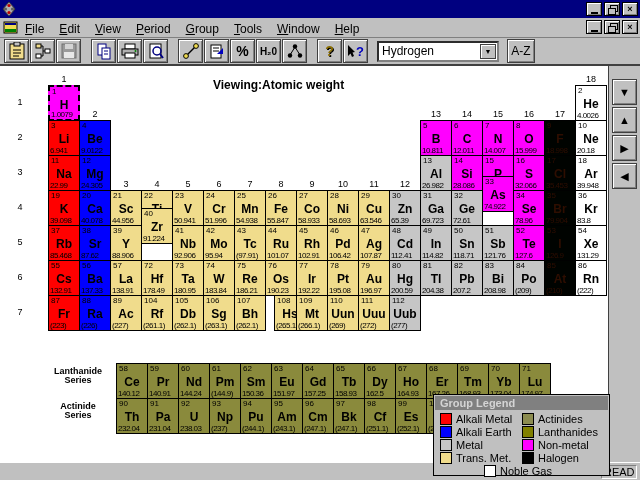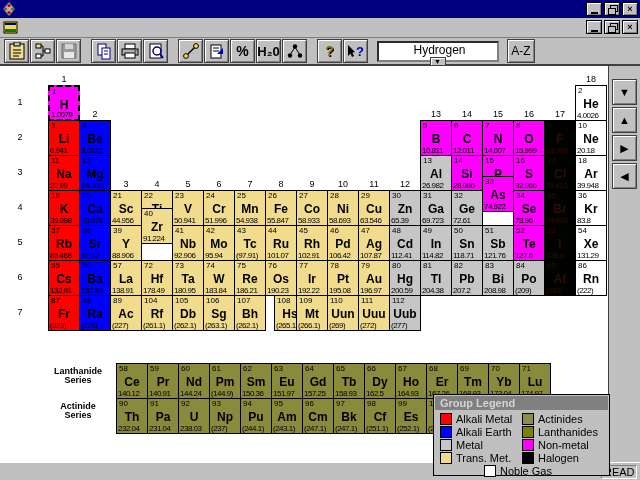--- a/index.html
+++ b/index.html
@@ -26,21 +26,21 @@
   #menu-items{margin-left:6px;}
   
   .toolbar{position:absolute;left:0;top:38px;width:640px;height:28px;background:#C0C0C0;
            display:flex;align-items:center;padding-left:4px;border-bottom:2px solid #404040;}
   .tbtn{width:25px;height:24px;background:#C0C0C0;border:1px solid #404040;
         box-shadow:inset 1px 1px 0 #fff, inset -1px -1px 0 #808080;
         display:flex;align-items:center;justify-content:center;margin-right:1px;
         font-size:12px;font-weight:bold;color:#000;}
   .tsep{width:9px;height:24px;}
   .combo{width:122px;height:21px;background:#fff;border:2px inset #808080;display:flex;align-items:center;
-         margin-left:8px;position:relative;flex-direction:column;}
+         margin-left:8px;position:relative;}
   .combo .cval{font-size:12px;margin-left:3px;flex:1;}
   .combo .cbtn{width:16px;height:15px;background:#C0C0C0;border:1px solid #404040;
         box-shadow:inset 1px 1px 0 #fff;display:flex;align-items:center;justify-content:center;
         font-size:7px;margin-right:1px;}
   .azbtn{margin-left:8px;width:28px;height:24px;font-size:12px;font-weight:normal;}
   
   .client{position:absolute;left:0;top:66px;width:640px;height:396px;background:#fff;}
   .sidepanel{position:absolute;left:608px;top:66px;width:32px;height:396px;background:#C0C0C0;
              border-left:1px solid #404040;}
   .navbtn{position:absolute;left:612px;width:25px;height:26px;background:#C0C0C0;border:1px solid #404040;
@@ -104,20 +104,21 @@
         </div>
     </div>
   </div>
 
   <div class="menubar">
     <svg width="16" height="15" viewBox="0 0 16 15" style="margin-left:3px">
       <rect x="1" y="2" width="13" height="11" fill="#F0DC50" stroke="#000"></rect>
       <rect x="2" y="9" width="11" height="3" fill="#008000"></rect>
       <rect x="2" y="3" width="11" height="2" fill="#000080"></rect>
     </svg>
+    <span id="menu-items"><span class="menu-item">File</span><span class="menu-item">Edit</span><span class="menu-item">View</span><span class="menu-item">Period</span><span class="menu-item">Group</span><span class="menu-item">Tools</span><span class="menu-item">Window</span><span class="menu-item">Help</span></span>
     <div class="winbtns">
       <div class="wbtn">
           <span class="minbar"></span>
         </div>
       <div class="wbtn">
           <span class="restico"></span>
         </div>
       <div class="wbtn">
           <span>×</span>
         </div>
@@ -187,21 +188,21 @@
         <rect x="2" y="2" width="10" height="13" fill="#fff" stroke="#000"></rect>
         <line x1="4" y1="5" x2="10" y2="5" stroke="#000"></line>
           <line x1="4" y1="8" x2="10" y2="8" stroke="#000"></line>
         <polygon points="9,9 15,3 15,9" fill="#0000c0" transform="translate(-1,2)"></polygon>
       </svg>
     </div>
     <div class="tbtn">
       <span style="font-size:14px">%</span>
     </div>
     <div class="tbtn">
-      <span style="font-size:13px">H₂0</span>
+      <span style="font-size:10px">H₂0</span>
     </div>
     <div class="tbtn">
       <svg width="16" height="16" viewBox="0 0 16 16">
         <line x1="8" y1="4" x2="3" y2="12" stroke="#000"></line>
           <line x1="8" y1="4" x2="13" y2="12" stroke="#000"></line>
         <circle cx="8" cy="3.5" r="2.2" fill="#000"></circle>
           <circle cx="3" cy="12.5" r="2.2" fill="#000"></circle>
           <circle cx="13" cy="12.5" r="2.2" fill="#000"></circle>
       </svg>
     </div>
@@ -220,20 +221,21 @@
       <span class="cbtn">
           <span>▼</span>
         </span>
     </div>
     <div class="tbtn azbtn">
       <span>A-Z</span>
     </div>
   </div>
 
   <div class="client"></div>
+  <span class="viewing">Viewing:Atomic weight</span>
 
   <div class="sidepanel"></div>
   <div class="navbtn" style="top:79px">
       <span>▼</span>
     </div>
   <div class="navbtn" style="top:107px">
       <span>▲</span>
     </div>
   <div class="navbtn" style="top:135px">
       <span>▶</span>

